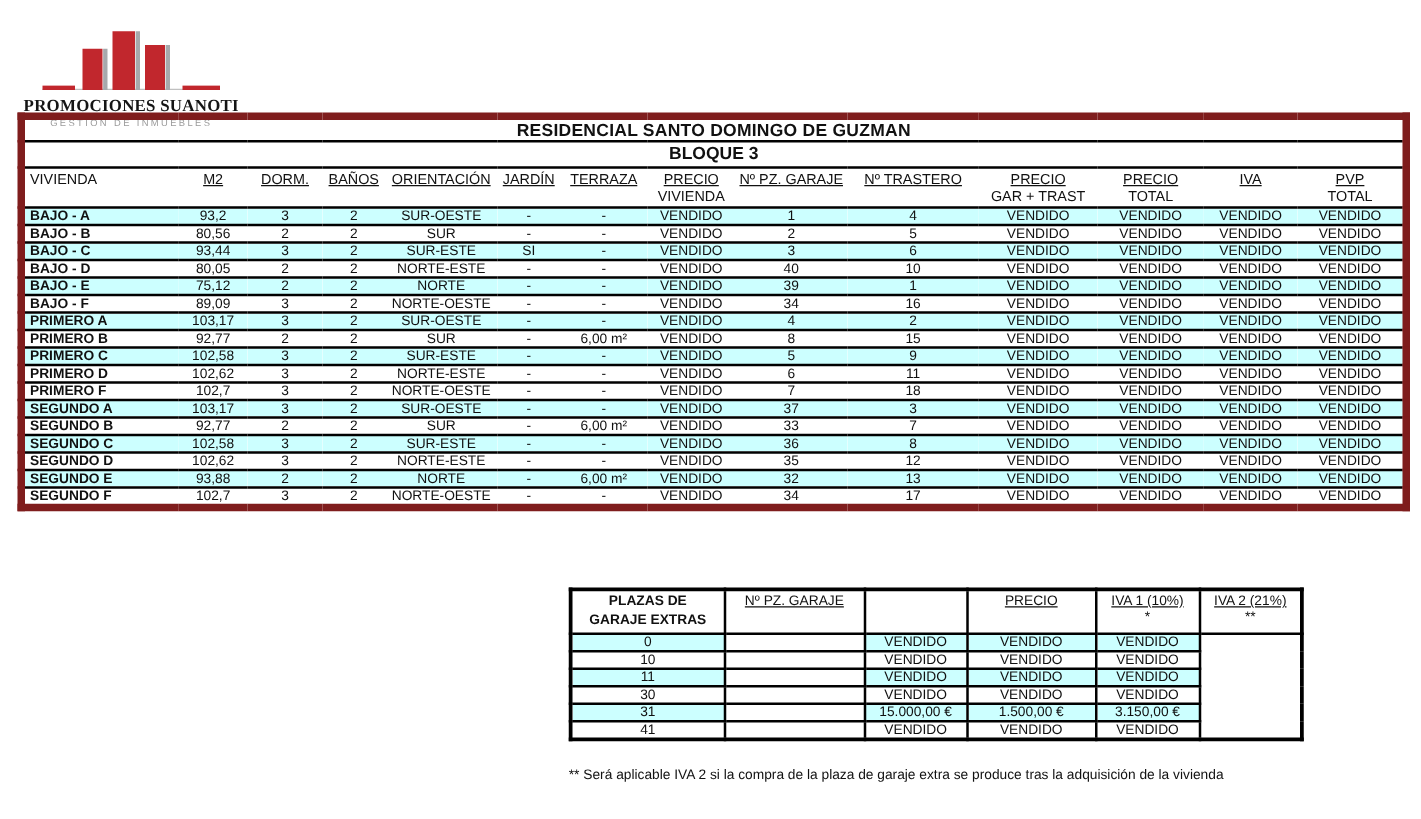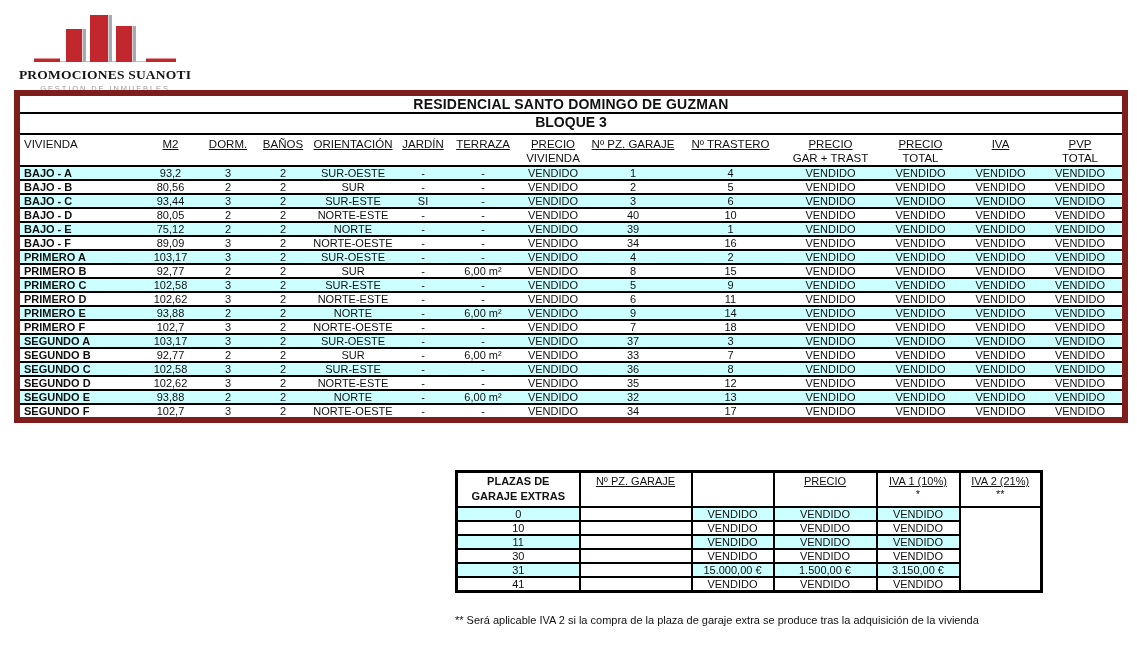--- a/index.html
+++ b/index.html
@@ -11,21 +11,21 @@
   * { box-sizing: border-box; }
   html, body { margin: 0; padding: 0; }
   body {
     width: 1137px; height: 655px; position: relative;
     background: #ffffff; overflow: hidden;
     font-family: "Liberation Sans", sans-serif;
     color: #111;
   }
 
   
-  .logo { position: absolute; left: 16px; top: 12px; width: 178px; text-align: center; }
+  .logo { position: absolute; left: 16px; top: 22px; width: 178px; text-align: center; }
   .logo svg { display: block; margin: 0 auto; }
   .bld { fill: var(--brand); }
   .shadow { fill: #a7a9ac; }
   .baseline { fill: #c0c0c0; }
   .logo-company {
     font-family: "Liberation Serif", serif; font-weight: 700;
     font-size: 13.5px; letter-spacing: 0.2px; color: #151515; white-space: nowrap;
     margin-top: 1px;
   }
   .logo-tagline {
@@ -302,36 +302,20 @@
         <td>-</td>
         <td>-</td>
         <td class="sold">VENDIDO</td>
         <td>6</td>
         <td>11</td>
         <td class="sold">VENDIDO</td>
         <td class="sold">VENDIDO</td>
         <td class="sold">VENDIDO</td>
         <td class="sold">VENDIDO</td>
       </tr>
-      <tr class="alt">
-        <td class="name">PRIMERO E</td>
-        <td>93,88</td>
-        <td>2</td>
-        <td>2</td>
-        <td>NORTE</td>
-        <td>-</td>
-        <td>6,00 m²</td>
-        <td class="sold">VENDIDO</td>
-        <td>9</td>
-        <td>14</td>
-        <td class="sold">VENDIDO</td>
-        <td class="sold">VENDIDO</td>
-        <td class="sold">VENDIDO</td>
-        <td class="sold">VENDIDO</td>
-      </tr>
       <tr>
         <td class="name">PRIMERO F</td>
         <td>102,7</td>
         <td>3</td>
         <td>2</td>
         <td>NORTE-OESTE</td>
         <td>-</td>
         <td>-</td>
         <td class="sold">VENDIDO</td>
         <td>7</td>

